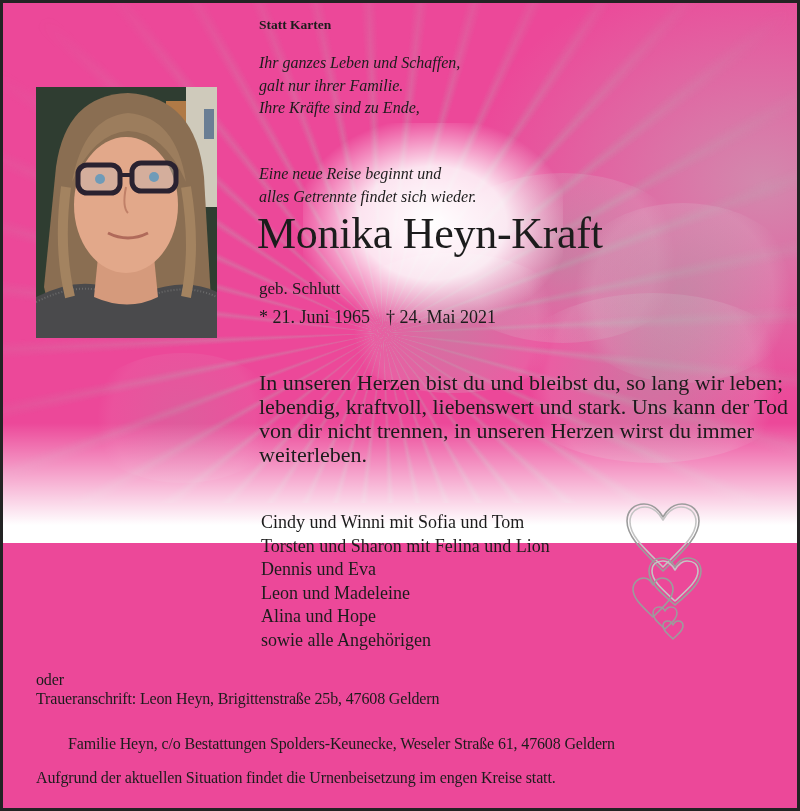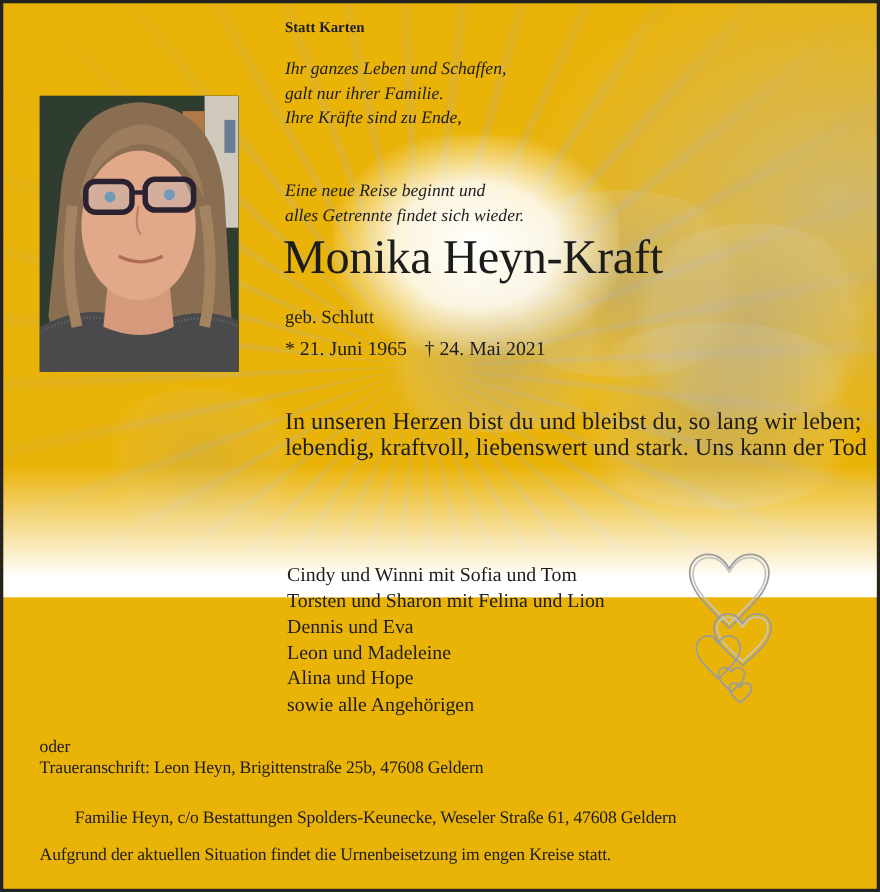--- a/index.html
+++ b/index.html
@@ -7,21 +7,21 @@
       width: 800px; height: 811px; overflow: hidden;
       background: #ffffff;
       font-family: "Liberation Serif", "DejaVu Serif", serif;
       color: #1c1c1c;
     }
     .notice {
       position: relative;
       width: 800px; height: 811px;
       box-sizing: border-box;
       border: 3px solid #232323;
-      background: #eab308;
+      background: #ec4899;
       overflow: hidden;
     }
     
     .backdrop {
       position: absolute; inset: 0;
       pointer-events: none;
     }
     .rays {
       position: absolute; left: 0; top: 0; width: 800px; height: 500px;
       background:
@@ -145,20 +145,22 @@
 
   <div class="name">Monika Heyn-Kraft</div>
   <div class="maiden">geb. Schlutt</div>
   <div class="dates">
     <span>* 21. Juni 1965</span><span class="gap"></span><span>† 24. Mai 2021</span>
   </div>
 
   <div class="tribute">
     <div>In unseren Herzen bist du und bleibst du, so lang wir leben;</div>
     <div>lebendig, kraftvoll, liebenswert und stark. Uns kann der Tod</div>
+    <div>von dir nicht trennen, in unseren Herzen wirst du immer</div>
+    <div>weiterleben.</div>
   </div>
 
 
   <div class="family">
     <div>Cindy und Winni mit Sofia und Tom</div>
     <div>Torsten und Sharon mit Felina und Lion</div>
     <div>Dennis und Eva</div>
     <div>Leon und Madeleine</div>
     <div>Alina und Hope</div>
     <div>sowie alle Angehörigen</div>

